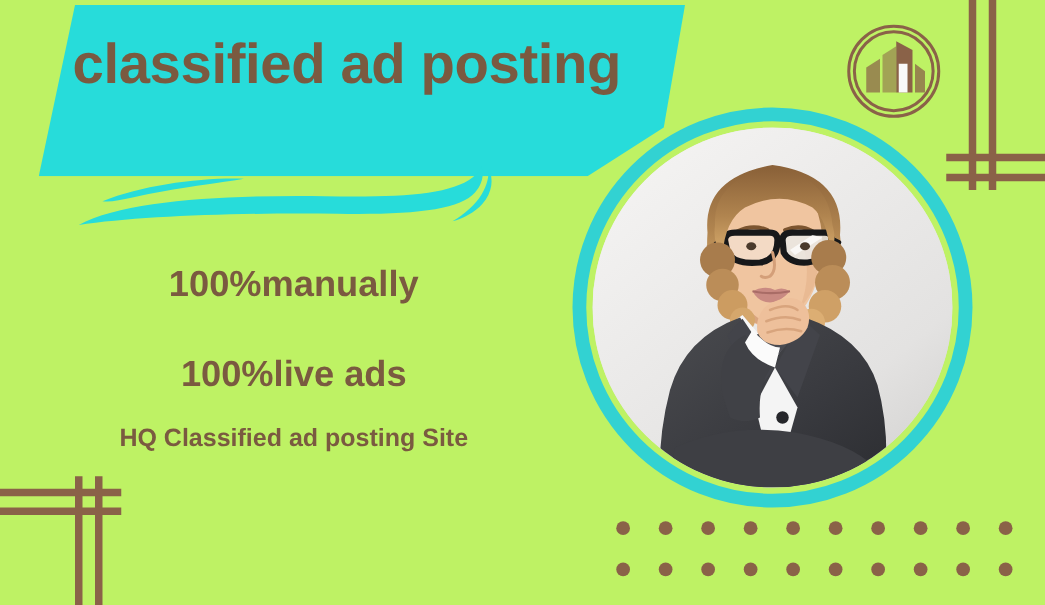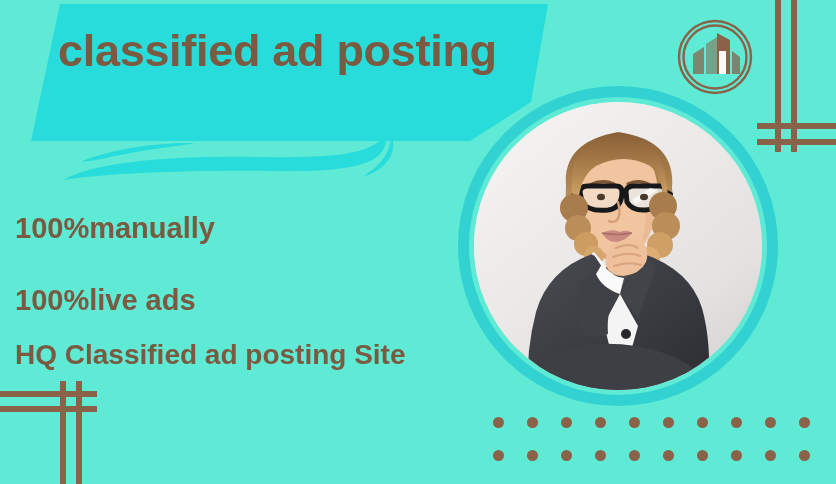--- a/index.html
+++ b/index.html
@@ -4,21 +4,21 @@
 <style>
   html, body {
     margin: 0;
     padding: 0;
     background: #ffffff;
   }
   #canvas {
     position: relative;
     width: 836px;
     height: 484px;
-    background: #5eead4;
+    background: #bef264;
     overflow: hidden;
     font-family: "Liberation Sans", sans-serif;
   }
 
   
   .banner-shape {
     position: absolute;
     left: 0;
     top: 0;
     width: 560px;
@@ -49,31 +49,30 @@
     height: 56px;
     pointer-events: none;
   }
 
   
   .features {
     position: absolute;
     left: 0;
     top: 214px;
     width: 470px;
-    text-align: left;
+    text-align: center;
     color: #7a5a40;
-    padding-left: 15px;
   }
   .feature-line {
     font-weight: bold;
     line-height: 1.0;
   }
   .feature-line.l1 { font-size: 29px; margin-bottom: 24px; }
   .feature-line.l2 { font-size: 29px; margin-bottom: 26px; margin-top: 43px; }
-  .feature-line.l3 { font-size: 28px; }
+  .feature-line.l3 { font-size: 20px; }
 
   
   .portrait-wrap {
     position: absolute;
     left: 458px;
     top: 86px;
     width: 320px;
     height: 320px;
   }
   .portrait-ring {

